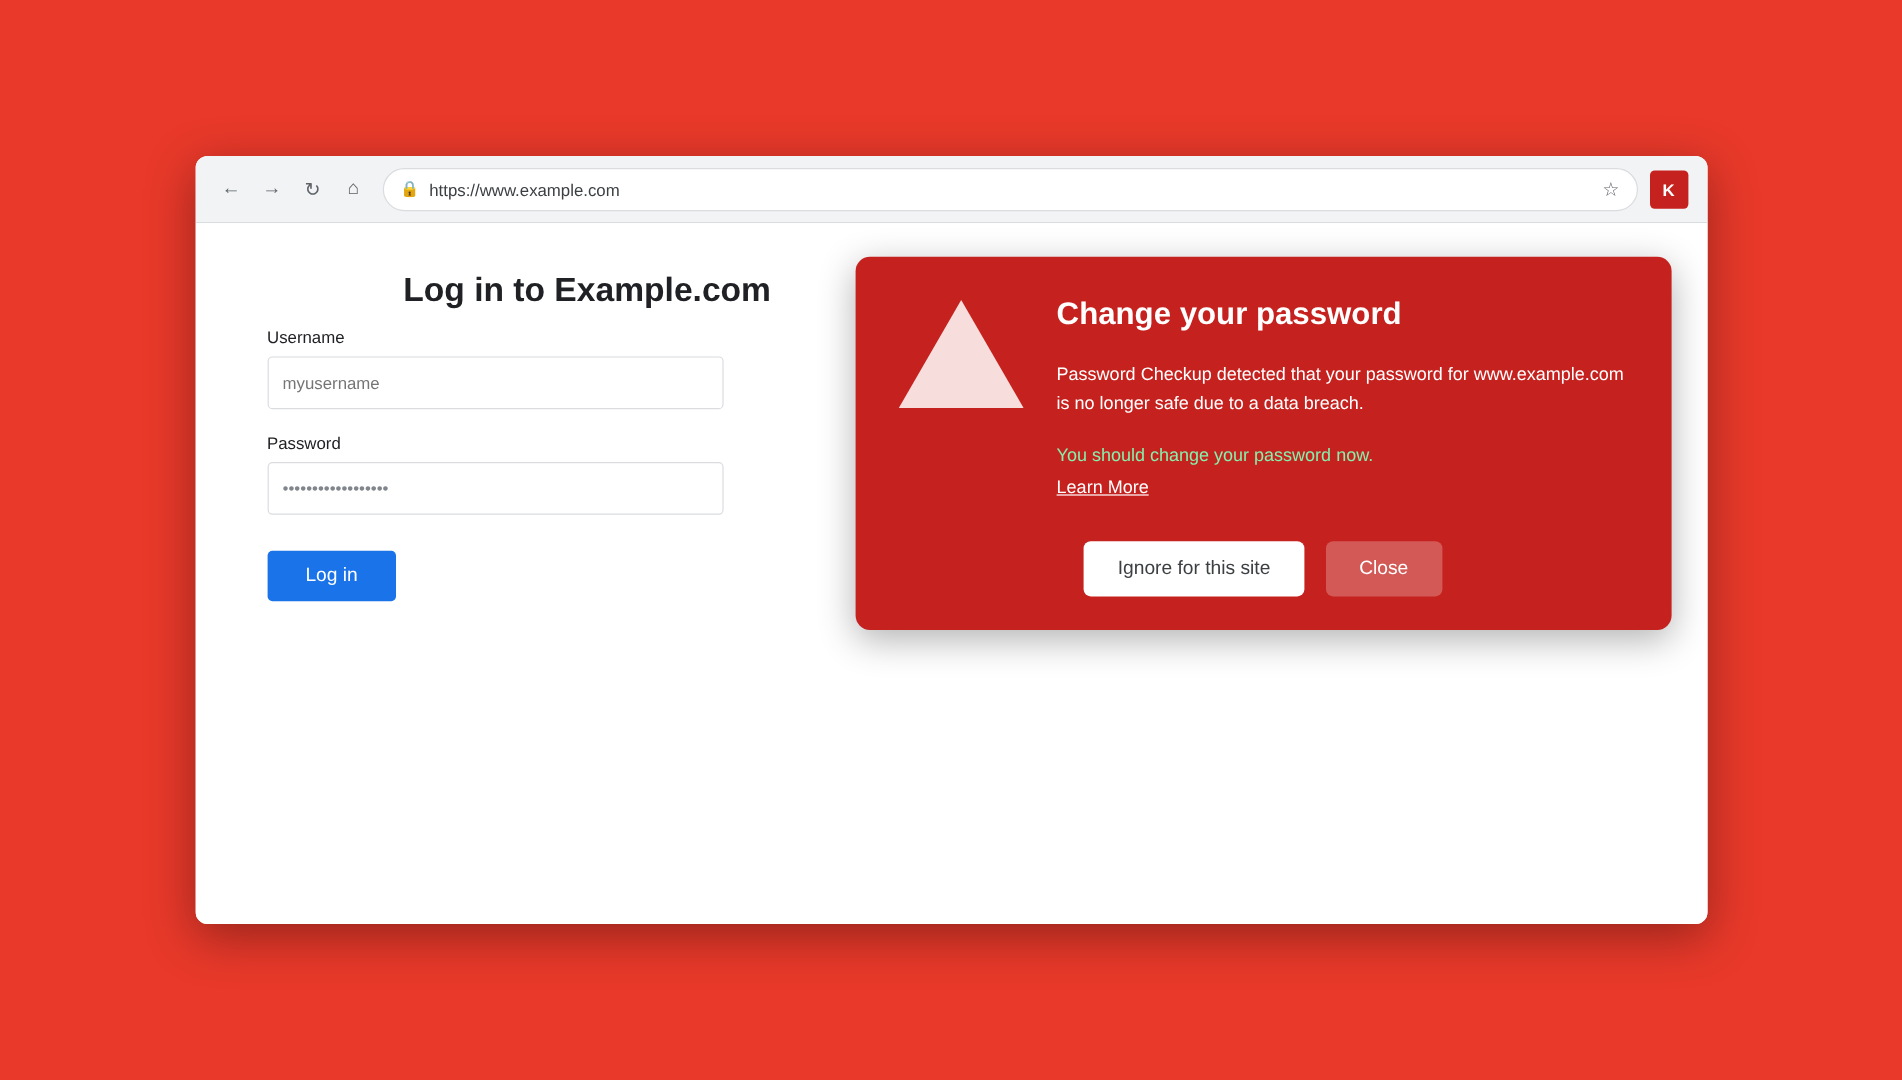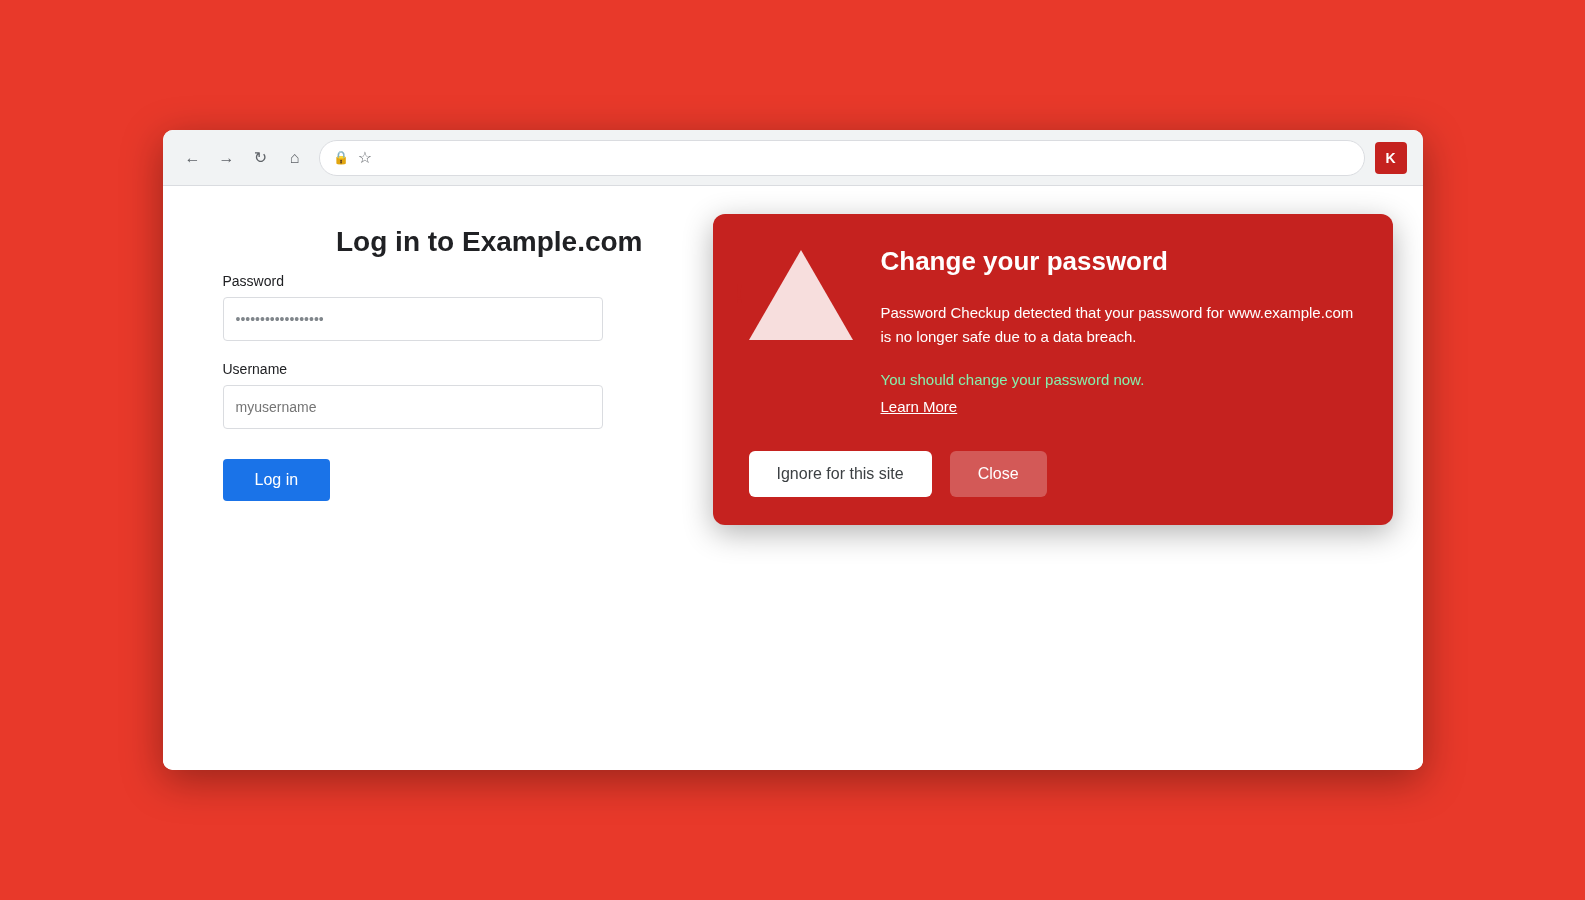--- a/index.html
+++ b/index.html
@@ -239,21 +239,21 @@
       color: #fff;
       text-decoration: underline;
       font-size: 15px;
       cursor: pointer;
       display: inline-block;
       margin-bottom: 28px;
     }
 
     .dialog-actions {
       display: flex;
-      justify-content: flex-start;
+      justify-content: center;
       gap: 0;
       margin-top: 8px;
     }
 
     .dialog-btn {
       padding: 14px 28px;
       border-radius: 6px;
       font-size: 16px;
       font-weight: 500;
       cursor: pointer;
@@ -287,43 +287,44 @@
       <div class="nav-btn">
         <span>↻</span>
       </div>
       <div class="nav-btn">
         <span>⌂</span>
       </div>
     </div>
 
     <div class="address-bar">
       <span class="lock-icon">🔒</span>
+      <span class="url-text">https://www.example.com</span>
       <span class="star-icon">☆</span>
     </div>
 
     <div class="toolbar-right">
       <div class="password-checkup-icon">
         <span>K</span>
       </div>
     </div>
   </div>
 
   <div class="browser-content">
 
     <div class="login-page">
       <h1 class="login-title">Log in to Example.com</h1>
 
       <div class="form-group">
+        <label class="form-label">Username</label>
+        <input class="form-input" type="text" value="" placeholder="myusername" style="">
+      </div>
+
+      <div class="form-group">
         <label class="form-label">Password</label>
         <input class="form-input" type="password" value="passwordexample123" style="">
-      </div>
-
-      <div class="form-group">
-        <label class="form-label">Username</label>
-        <input class="form-input" type="text" value="" placeholder="myusername" style="">
       </div>
 
       <button class="login-btn">Log in</button>
     </div>
 
     <div class="warning-dialog">
       <div class="dialog-body">
 
         <div class="warning-icon-container">
           <div style="position:relative; display:inline-block;">

